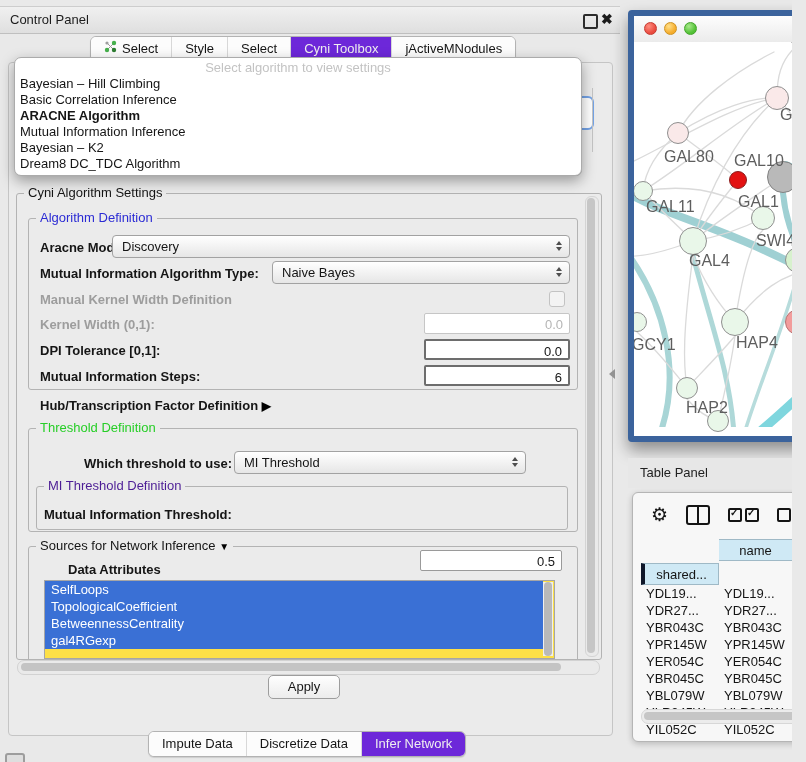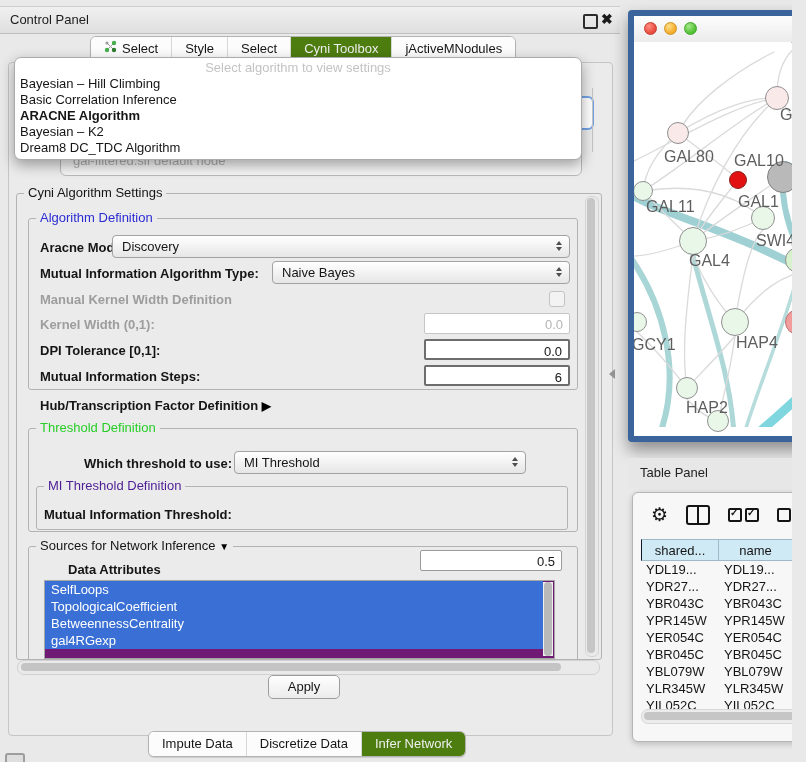--- a/index.html
+++ b/index.html
@@ -14,21 +14,21 @@
   .cp-title{position:absolute;left:10px;top:5px;color:#1c1c1c;}
   .float-icon{position:absolute;left:583px;top:7px;width:11px;height:11px;
     border:2px solid #2c2c2c;border-radius:2px;}
   .close-icon{position:absolute;left:601px;top:4px;font-size:14px;font-weight:bold;color:#1b1b1b;}
 
   .tabbar{display:flex;height:24px;background:#fcfcfc;border:1px solid #b3b3b3;
     border-radius:6px;overflow:hidden;box-shadow:0 1px 1px rgba(0,0,0,.12);}
   .tab{display:flex;align-items:center;gap:5px;padding:0 13px;line-height:24px;
     background:#fcfcfc;border-right:1px solid #d8d8d8;white-space:nowrap;}
   .tab:last-child{border-right:none;align-items:center;}
-  .tab.selected{background:#4d7c0f;color:#efefef;}
+  .tab.selected{background:#6d28d9;color:#efefef;}
   #top-tabs{left:90px;top:36px;}
   #bottom-tabs{left:148px;top:731px;}
 
   .panel-outer{left:8px;top:62px;width:603px;height:672px;background:#ebebeb;
     border:1px solid #c5c5c5;border-radius:4px;}
 
   
   .bg-combo{left:60px;top:148px;width:520px;height:26px;background:#f4f4f4;
     border:1px solid #b9b9b9;border-radius:6px;z-index:1;}
   .bg-combo-text{position:absolute;left:12px;top:4px;color:#adadad;}
@@ -67,21 +67,21 @@
 
   .vscroll{left:585px;top:196px;width:12px;height:459px;background:#eaeaea;
     border:1px solid #d4d4d4;border-radius:6px;}
   .vscroll .thumb{position:absolute;left:1px;top:1px;width:8px;height:455px;
     background:#c6c6c6;border-radius:5px;}
   .hscroll{left:17px;top:660px;width:581px;height:13px;background:#eaeaea;
     border:1px solid #d2d2d2;border-radius:7px;}
   .hscroll .thumb{position:absolute;left:3px;top:2px;width:540px;height:8px;
     background:#c4c4c4;border-radius:5px;}
 
-  .attr-list{left:44px;top:580px;width:509px;height:77px;background:#701a75;
+  .attr-list{left:44px;top:580px;width:509px;height:77px;background:#fde047;
     border:1px solid #a6a6a6;overflow:hidden;}
   .attr-item{height:17px;line-height:17px;padding-left:6px;background:#3a70d5;color:#fff;
     width:492px;white-space:nowrap;}
   .attr-scroll{position:absolute;right:1px;top:1px;width:10px;height:74px;background:#efefef;}
   .attr-scroll .thumb{position:absolute;left:1px;top:0;width:8px;height:74px;
     background:#b9b9b9;border-radius:4px;}
 
   .btn{left:268px;top:675px;width:70px;height:22px;line-height:21px;text-align:center;
     background:linear-gradient(#fefefe,#ececec);border:1px solid #9d9d9d;border-radius:5px;}
 
@@ -112,21 +112,21 @@
   .gear{font-size:19px;color:#141414;line-height:24px;}
   .col-icon{width:20px;height:16px;border:2px solid #141414;border-radius:3px;position:relative;}
   .col-icon::after{content:"";position:absolute;left:9px;top:0;bottom:0;width:2px;background:#141414;}
   .cb-pair{display:flex;gap:3px;}
   .cb{width:10px;height:10px;border:2px solid #141414;border-radius:2px;position:relative;}
   .cb.checked::after{content:"\2713";position:absolute;left:0px;top:-3px;font-size:10px;font-weight:bold;color:#141414;}
   .tbl{position:absolute;left:8px;top:46px;}
   .tr,.thr{display:flex;}
   .th{height:22px;line-height:22px;background:#cfe9f5;border:1px solid #9fb9c6;
     border-left:none;text-align:center;overflow:hidden;white-space:nowrap;box-sizing:border-box;}
-  .th:first-child{border-left:1px solid #0f172a;}
+  .th:first-child{border-left:4px solid #0f172a;margin-top:24px;}
   .td{height:17px;line-height:17px;padding-left:5px;overflow:hidden;white-space:nowrap;box-sizing:border-box;}
   .c0{width:78px;}.c1{width:74px;}.c2{width:58px;}
   .tp-hscroll{position:absolute;left:8px;top:216px;width:176px;height:13px;background:#ececec;
     border:1px solid #d7d7d7;border-radius:7px;}
   .tp-hscroll .thumb{position:absolute;left:2px;top:2px;width:166px;height:8px;
     background:#c6c6c6;border-radius:5px;}
 </style>
 </head>
 <body>
 
@@ -171,20 +171,21 @@
   </div>
   <div class="abs bg-focus-frag"></div>
   <div class="abs bg-groupline"></div>
 
   <div class="abs dropdown">
     <div class="dd-ph">Select algorithm to view settings</div>
     <div id="algo-list">
         <div class="dd-item">Bayesian – Hill Climbing</div>
         <div class="dd-item">Basic Correlation Inference</div>
         <div class="dd-item bold">ARACNE Algorithm</div>
+        <div class="dd-item">Mutual Information Inference</div>
         <div class="dd-item">Bayesian – K2</div>
         <div class="dd-item">Dream8 DC_TDC Algorithm</div>
       </div>
   </div>
 
   <div class="abs group" style="left:16px;top:193px;width:584px;height:465px;"></div>
   <div class="legend" style="left:24px;top:186px;">Cyni Algorithm Settings</div>
   <div class="abs vscroll">
       <div class="thumb"></div>
     </div>

